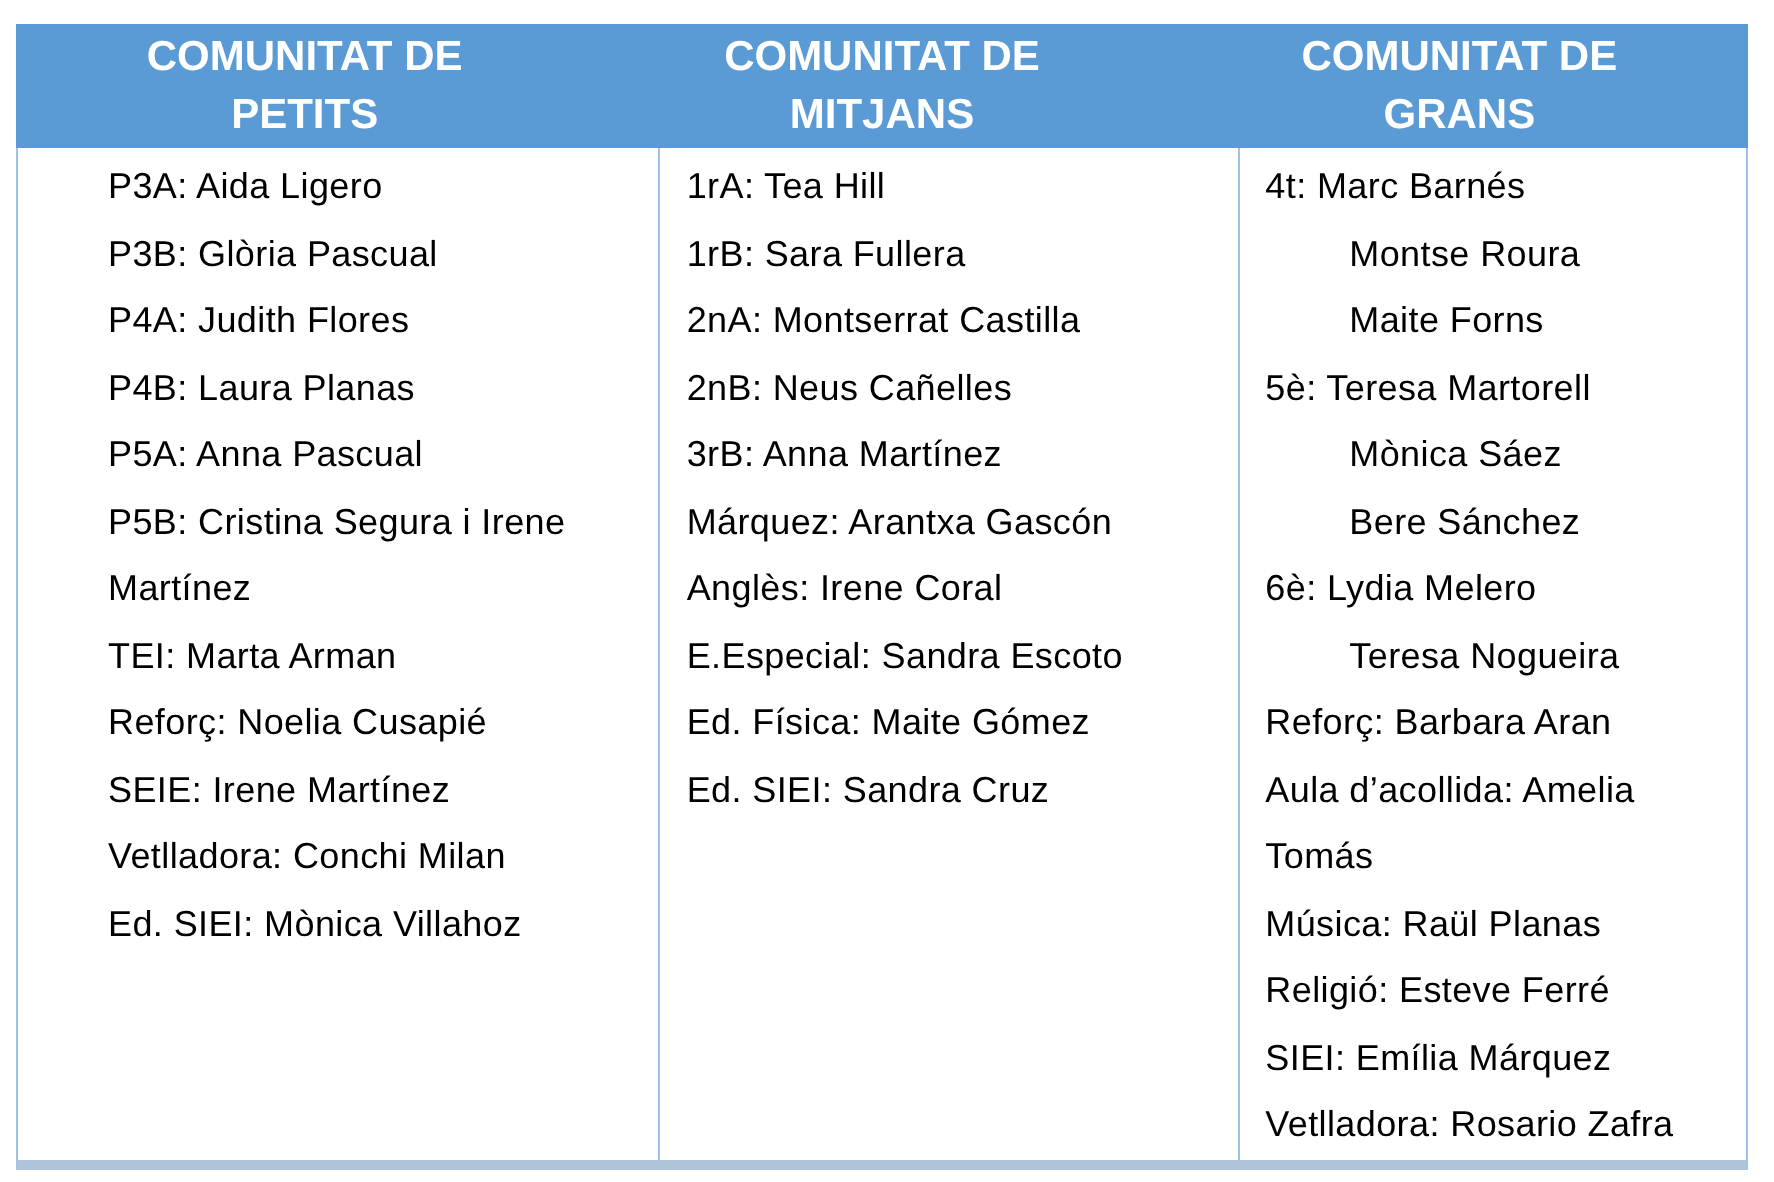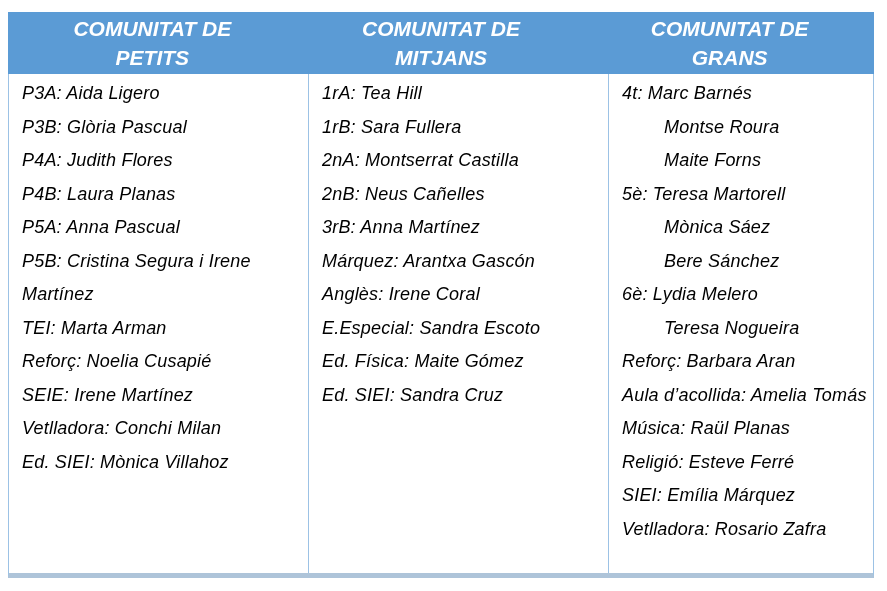--- a/index.html
+++ b/index.html
@@ -5,21 +5,21 @@
   :root{
     --header-bg:#5B9BD5;
     --header-text:#FFFFFF;
     --border:#9CC2E5;
     --bottom-border:#AEC4D9;
     --body-text:#000000;
   }
   *{box-sizing:border-box;margin:0;padding:0;}
   html,body{width:887px;height:591px;background:#ffffff;overflow:hidden;}
   body{font-family:"Liberation Sans", sans-serif;color:var(--body-text);}
-  .page{position:relative;width:887px;height:483px;background:#ffffff;font-style:italic;}
+  .page{position:relative;width:887px;height:483px;background:#ffffff;}
   .staff-table{position:absolute;left:8px;top:12px;width:866px;}
   .header-row{
     display:flex;
     background:var(--header-bg);
     height:62px;
     align-items:center;
   }
   .header-cell{
     flex:1 1 0;
     text-align:center;
@@ -28,20 +28,21 @@
     font-size:21px;
     line-height:29px;
   }
   .header-cell span{display:inline-block;max-width:210px;}
   .body-row{
     display:flex;
     min-height:504px;
     border-left:1px solid var(--border);
     border-right:1px solid var(--border);
     border-bottom:5px solid var(--bottom-border);
+    padding-left:32px;
   }
   .col{
     flex:1 1 0;
     padding:3px 6px 0 13px;
   }
   .col + .col{border-left:1px solid var(--border);margin-left:35px;}
   .row{
     font-size:18px;
     line-height:33.5px;
     letter-spacing:0.2px;

